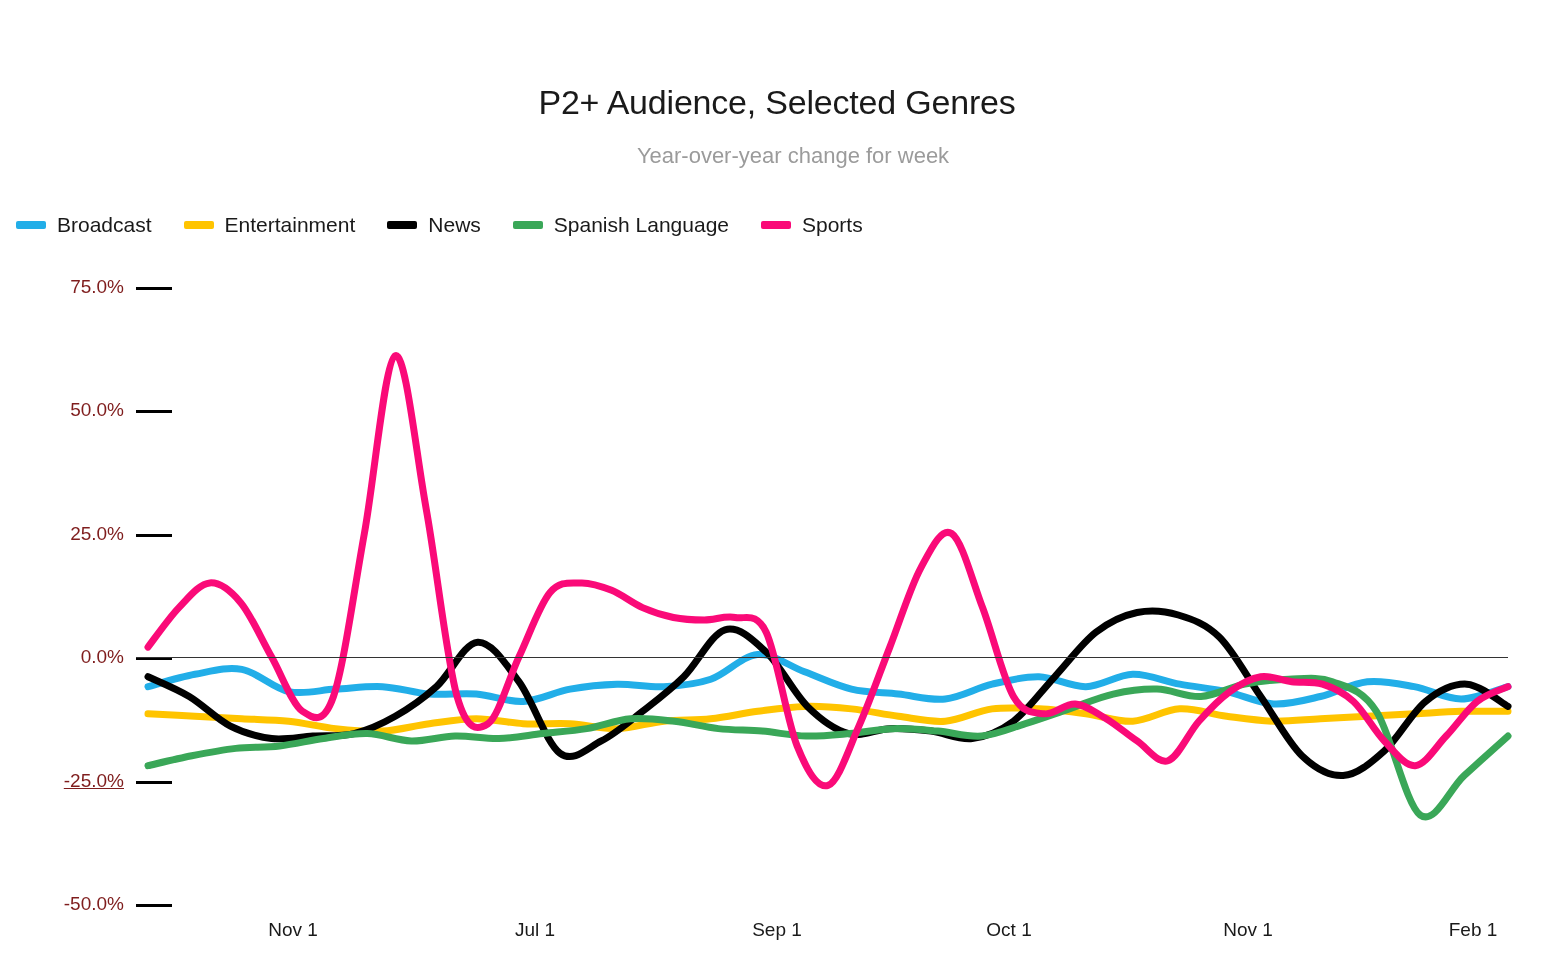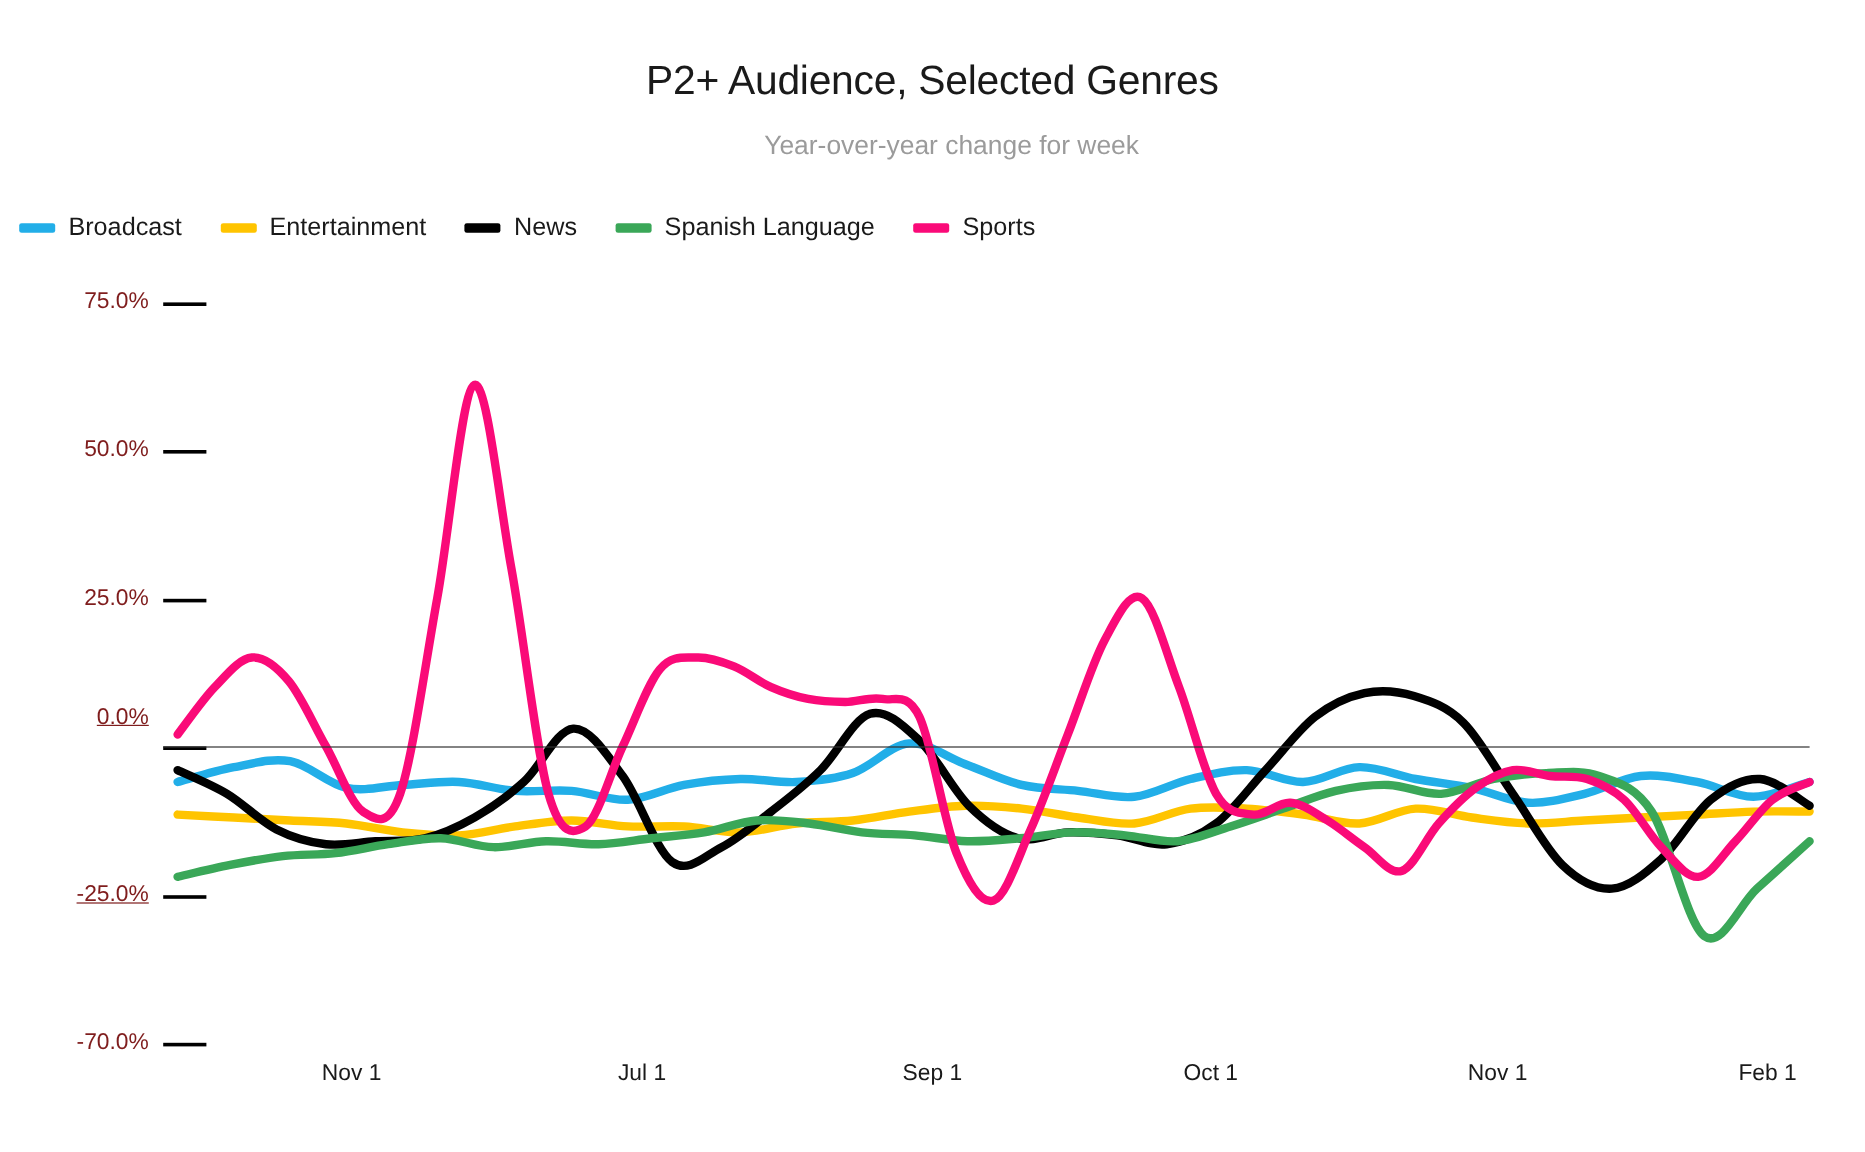--- a/index.html
+++ b/index.html
@@ -12,20 +12,21 @@
     height: 960px;
     font-family: "Liberation Sans", sans-serif;
     color: #111111;
     overflow: hidden;
     position: relative;
   }
   #chart-root {
     position: relative;
     width: 1554px;
     height: 688px;
+    margin-top: 35px;
   }
   .title {
     position: absolute;
     top: 48px;
     left: 0;
     width: 1554px;
     text-align: center;
     font-size: 34px;
     font-weight: 400;
     color: #1a1a1a;
@@ -149,25 +150,25 @@
       </svg>
   </div>
 
   <div id="y-axis">
       <div class="ytick-label" style="top: 251.5px;">75.0%</div>
       <div class="ytick-mark" style="top: 251.5px;"></div>
       <div class="ytick-label" style="top: 375px;">50.0%</div>
       <div class="ytick-mark" style="top: 375px;"></div>
       <div class="ytick-label" style="top: 498.5px;">25.0%</div>
       <div class="ytick-mark" style="top: 498.5px;"></div>
-      <div class="ytick-label" style="top: 598px; text-decoration: underline;">0.0%</div>
+      <div class="ytick-label" style="top: 622px;">0.0%</div>
       <div class="ytick-mark" style="top: 622px;"></div>
       <div class="ytick-label" style="top: 745.5px; text-decoration: underline;">-25.0%</div>
       <div class="ytick-mark" style="top: 745.5px;"></div>
-      <div class="ytick-label" style="top: 869px;">-70.0%</div>
+      <div class="ytick-label" style="top: 869px;">-50.0%</div>
       <div class="ytick-mark" style="top: 869px;"></div>
     </div>
   <div id="x-axis">
       <div class="xtick-label" style="left: 293px;">Nov 1</div>
       <div class="xtick-label" style="left: 535px;">Jul 1</div>
       <div class="xtick-label" style="left: 777px;">Sep 1</div>
       <div class="xtick-label" style="left: 1009px;">Oct 1</div>
       <div class="xtick-label" style="left: 1248px;">Nov 1</div>
       <div class="xtick-label" style="left: 1473px;">Feb 1</div>
     </div>

